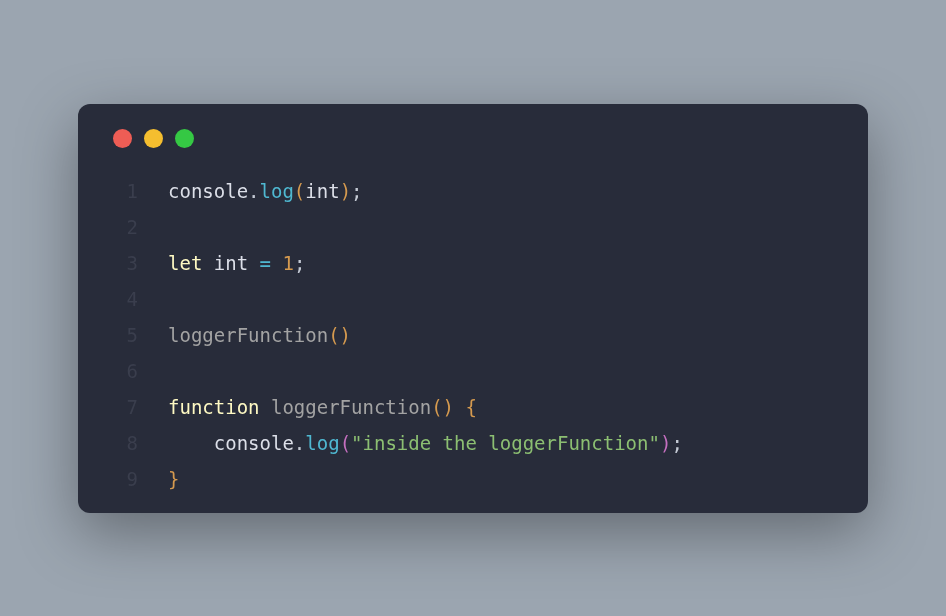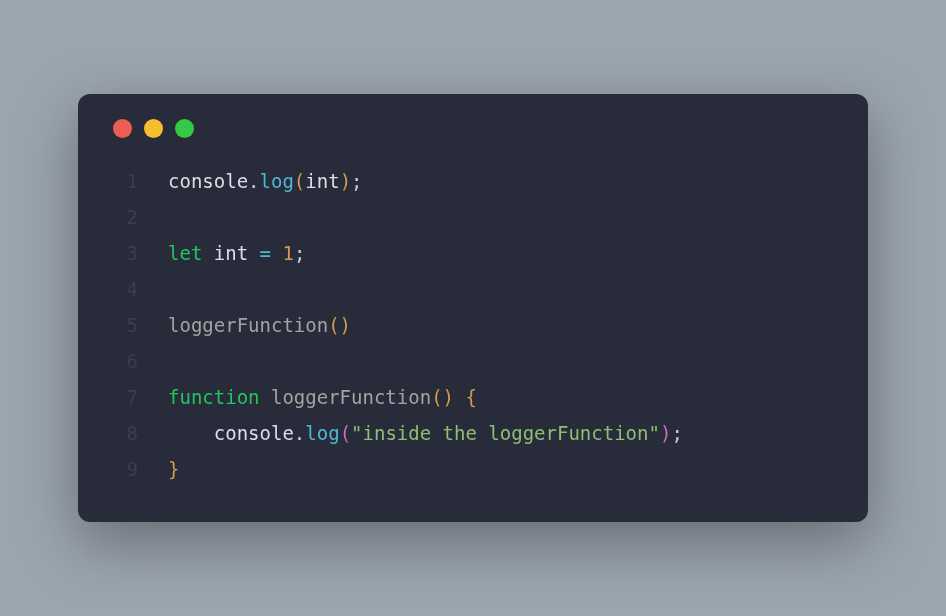--- a/index.html
+++ b/index.html
@@ -15,21 +15,21 @@
       display: flex;
       align-items: center;
       justify-content: center;
       font-family: 'SF Mono', 'Monaco', 'Menlo', 'Consolas', monospace;
     }
     
     .editor-window {
       background: #282c3a;
       border-radius: 12px;
       width: 790px;
-      padding: 25px 30px 35px 30px;
+      padding: 25px 30px 16px 30px;
       box-shadow: 0 20px 60px rgba(0,0,0,0.35);
     }
     
     .titlebar {
       display: flex;
       gap: 12px;
       margin-bottom: 25px;
       padding-left: 5px;
     }
     
@@ -66,21 +66,21 @@
       color: #c4cad4;
     }
     
     .tk-object { color: #dcdfe8; }
     .tk-dot { color: #c4cad4; }
     .tk-method { color: #4fb8d1; }
     .tk-paren { color: #d59a4f; }
     .tk-paren2 { color: #c46fbf; }
     .tk-var { color: #dcdfe8; }
     .tk-semi { color: #c4cad4; }
-    .tk-keyword { color: #22c55e; }
+    .tk-keyword { color: #fef9c3; }
     .tk-operator { color: #4fb8d1; }
     .tk-number { color: #d59a4f; }
     .tk-call { color: #a3a3a3; }
     .tk-brace { color: #d59a4f; }
     .tk-string { color: #8cbf72; }
   </style>
 </head>
 <body>
 
 <div class="editor-window">

